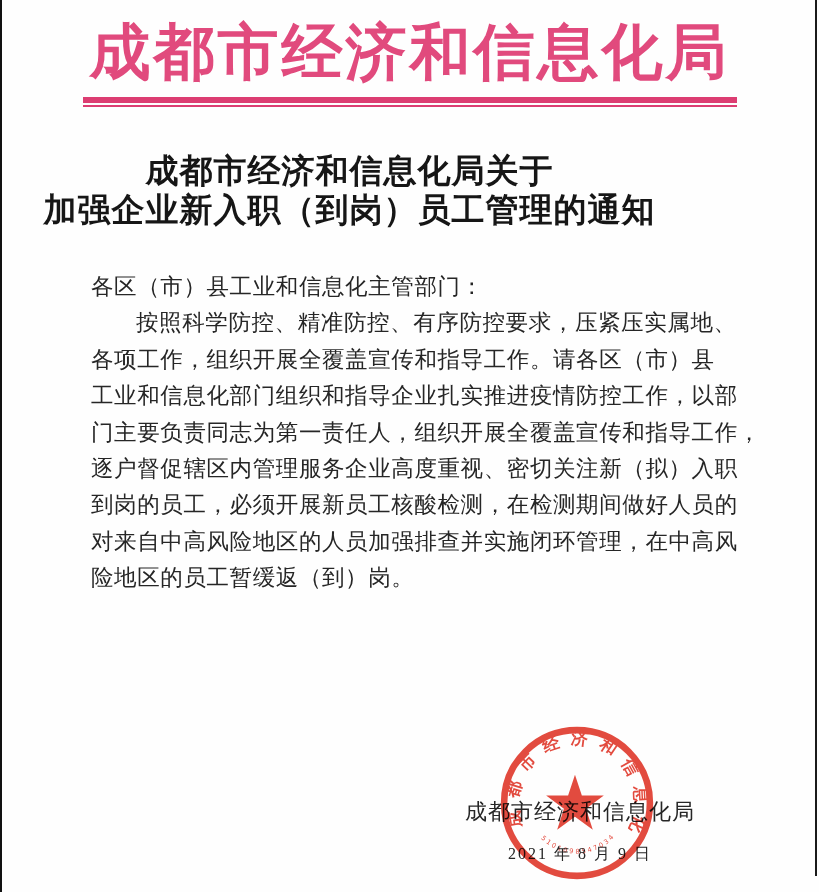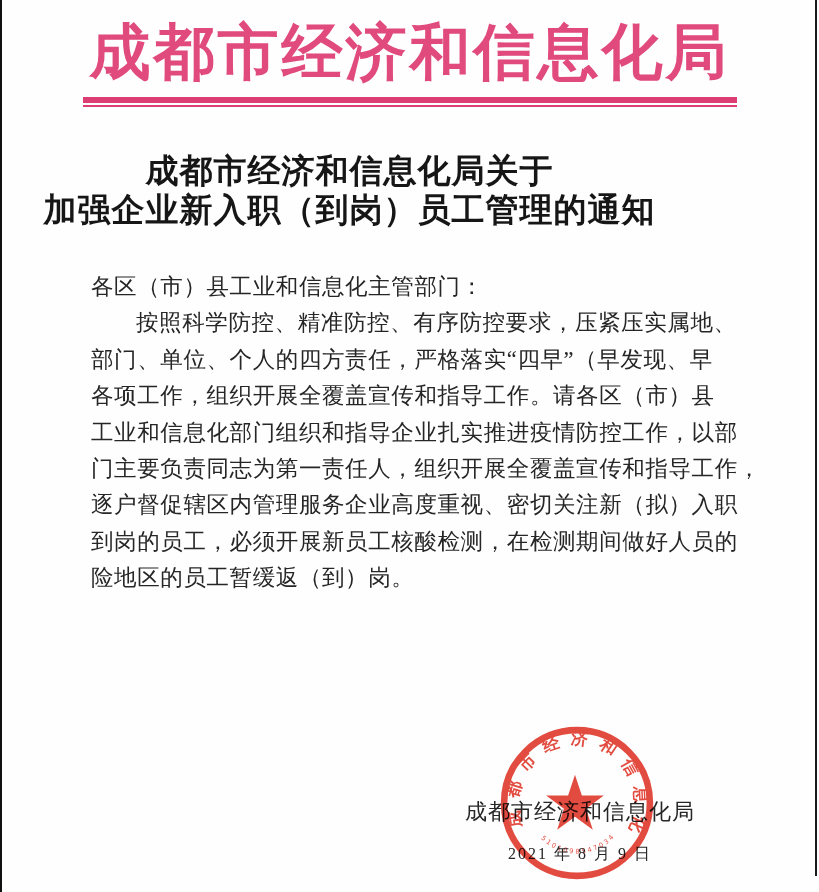--- a/index.html
+++ b/index.html
@@ -122,26 +122,26 @@
   </div>
 
   <div class="doc-title">
     <div>成都市经济和信息化局关于</div>
     <div>加强企业新入职（到岗）员工管理的通知</div>
   </div>
 
   <div class="doc-body">
     <div class="line">各区（市）县工业和信息化主管部门：</div>
     <div class="line indent">按照科学防控、精准防控、有序防控要求，压紧压实属地、</div>
-    <div class="line">部门、单位、个人的四方责任，严格落实“四早”（早发现、早</div>
     <div class="line">各项工作，组织开展全覆盖宣传和指导工作。请各区（市）县</div>
     <div class="line">工业和信息化部门组织和指导企业扎实推进疫情防控工作，以部</div>
     <div class="line">门主要负责同志为第一责任人，组织开展全覆盖宣传和指导工作，</div>
     <div class="line">逐户督促辖区内管理服务企业高度重视、密切关注新（拟）入职</div>
     <div class="line">到岗的员工，必须开展新员工核酸检测，在检测期间做好人员的</div>
+    <div class="line">对来自中高风险地区的人员加强排查并实施闭环管理，在中高风</div>
     <div class="line">险地区的员工暂缓返（到）岗。</div>
   </div>
 
   <div class="signoff">
     <div class="agency-line">成都市经济和信息化局</div>
     <div class="date-line">2021 年 8 月 9 日</div>
   </div>
 
   <div class="seal">
     <svg viewBox="0 0 160 160" xmlns="http://www.w3.org/2000/svg">

